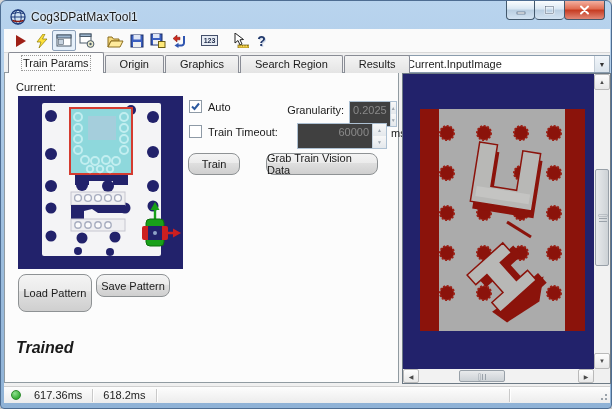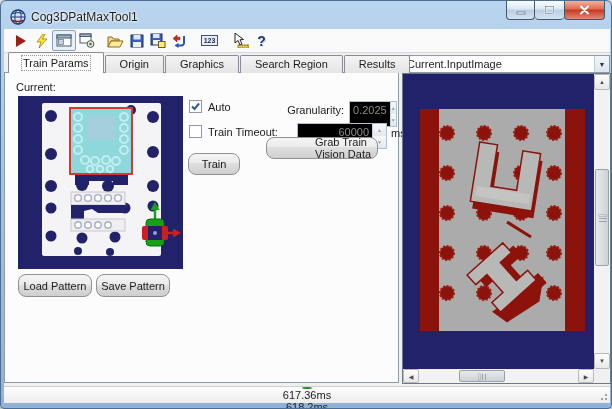--- a/index.html
+++ b/index.html
@@ -37,21 +37,21 @@
   .tabpage{position:absolute;left:3px;top:71px;width:395px;height:311px;background:#fcfcfc;
     border:1px solid #919ba1;}
   
   .lbl{position:absolute;font-size:11px;color:#1b1b1b;white-space:nowrap;}
   .pattern-box{position:absolute;left:13px;top:23px;width:165px;height:173px;background:#22226B;}
   .btn{position:absolute;font-size:11px;color:#1b1b1b;border:1px solid #8e9294;border-radius:8px;
     background:linear-gradient(#f4f4f4,#ebebeb 45%,#dfdfdf 46%,#cfcfcf);
     display:flex;align-items:center;justify-content:center;}
   .checkrow{position:absolute;display:flex;align-items:flex-end;font-size:11px;color:#1b1b1b;}
   .checkbox{width:13px;height:13px;background:#fff;border:1px solid #8e9aa6;margin-right:6px;position:relative;}
-  .spin{position:absolute;display:flex;border:1px solid #adc0d2;background:#000000;height:26px;}
+  .spin{position:absolute;display:flex;border:1px solid #adc0d2;background:#404040;height:26px;}
   .spin .val{flex:1;font-size:11px;color:#8a8a8a;text-align:right;padding:2px 3px 0 3px;}
   .spin .arrows{width:14px;display:flex;flex-direction:column;border-left:1px solid #c4d2de;}
   .spin .arrows span{flex:1;display:flex;align-items:center;justify-content:center;font-size:5px;
     color:#9aa4ae;background:linear-gradient(#f8f8f8,#e4e8ec);line-height:5px;}
   .trained{position:absolute;left:11px;top:266px;font-size:16px;font-weight:bold;font-style:italic;color:#1a1a1a;}
   
   .combo{position:absolute;left:401px;top:54px;width:208px;height:18px;background:#fff;
     border:1px solid #8a9cad;display:flex;align-items:center;font-size:11px;color:#1b1b1b;}
   .combo .sel{flex:1;padding-left:4px;white-space:nowrap;overflow:hidden;}
   .combo .drop{width:15px;height:100%;display:flex;align-items:center;justify-content:center;
@@ -67,21 +67,21 @@
   .vthumb{position:absolute;left:1px;top:95px;width:14px;height:97px;border:1px solid #98a0a8;border-radius:2px;
     background:linear-gradient(90deg,#e8eaec,#cdd2d6);}
   .vthumb:after,.hthumb:after{content:"";position:absolute;}
   .vthumb:after{left:3px;top:45px;width:8px;height:1px;box-shadow:0 0 0 .5px #9aa2aa,0 3px 0 0 #9aa2aa,0 6px 0 0 #9aa2aa;}
   .hthumb{position:absolute;left:56px;top:1px;width:46px;height:12px;border:1px solid #98a0a8;border-radius:2px;
     background:linear-gradient(#e8eaec,#cdd2d6);}
   .hthumb:after{left:19px;top:3px;width:1px;height:6px;box-shadow:0 0 0 .5px #9aa2aa,3px 0 0 0 #9aa2aa,6px 0 0 0 #9aa2aa;}
   
   .statusbar{position:absolute;left:3px;top:385px;width:606px;height:17px;
     background:linear-gradient(#fdfdfd,#ececec);border-top:1px solid #cfcfcf;
-    display:flex;align-items:center;font-size:11px;color:#222;flex-direction:column;}
+    display:flex;align-items:center;font-size:11px;color:#222;}
   .status-dot{width:10px;height:10px;border-radius:50%;margin:0 7px 0 7px;
     background:radial-gradient(circle at 35% 30%,#8ee08e,#37ac37 70%);border:1px solid #2c8a2c;}
   .sep{width:1px;height:13px;background:#c9c9c9;box-shadow:1px 0 0 #fff;margin:0 4px;}
   .sb-text{padding:0 6px;}
   .grip{position:absolute;right:2px;bottom:2px;}
 </style>
 </head>
 <body>
 
 <div class="window">
@@ -264,21 +264,21 @@
           <line x1="144" y1="137" x2="158" y2="137" stroke="#CC1F1F" stroke-width="2.4"></line>
           <polygon points="163,137 155,132.5 155,141.5" fill="#CC1F1F"></polygon>
           <rect x="128" y="123" width="18" height="27" rx="4" fill="#18A018" stroke="#0C700C"></rect>
           <rect x="124" y="130" width="26" height="14" rx="2" fill="#CC1F1F"></rect>
           <rect x="130" y="130" width="14" height="14" fill="#22226B"></rect>
           <circle cx="137" cy="137" r="2" fill="#8FA3C8"></circle>
         </g>
       </svg>
     </div>
 
-    <div class="btn" style="left:13px;top:201px;width:74px;height:23px;">
+    <div class="btn" style="left:13px;top:201px;width:74px;height:38px;">
       <span>Load Pattern</span>
     </div>
     <div class="btn" style="left:91px;top:201px;width:74px;height:23px;justify-content:center;">
       <span>Save Pattern</span>
     </div>
 
     <div class="checkrow" style="left:184px;top:27px;">
       <span class="checkbox">
         <svg width="11" height="11" viewBox="0 0 11 11" style="position:absolute;left:0;top:0;">
             <polyline points="2,5.5 4.5,8 9,2.5" fill="none" stroke="#2C5AA0" stroke-width="2"></polyline>
@@ -305,24 +305,25 @@
       <span class="arrows">
         <span>▲</span>
         <span>▼</span>
       </span>
     </div>
     <span class="lbl" style="left:386px;top:54px;">ms</span>
 
     <div class="btn" style="left:183px;top:80px;width:52px;height:22px;">
       <span>Train</span>
     </div>
-    <div class="btn" style="left:261px;top:64px;width:112px;height:22px;padding-left:48px;">
+    <div class="btn" style="left:261px;top:80px;width:112px;height:22px;">
       <span>Grab Train Vision Data</span>
     </div>
 
+    <span class="trained">Trained</span>
   </div>
 
   <div class="combo">
     <span class="sel">Current.InputImage</span>
     <span class="drop">▼</span>
   </div>
 
   <div class="image-container">
     <div class="image-display">
       <svg width="191" height="295" viewBox="0 0 191 295">

